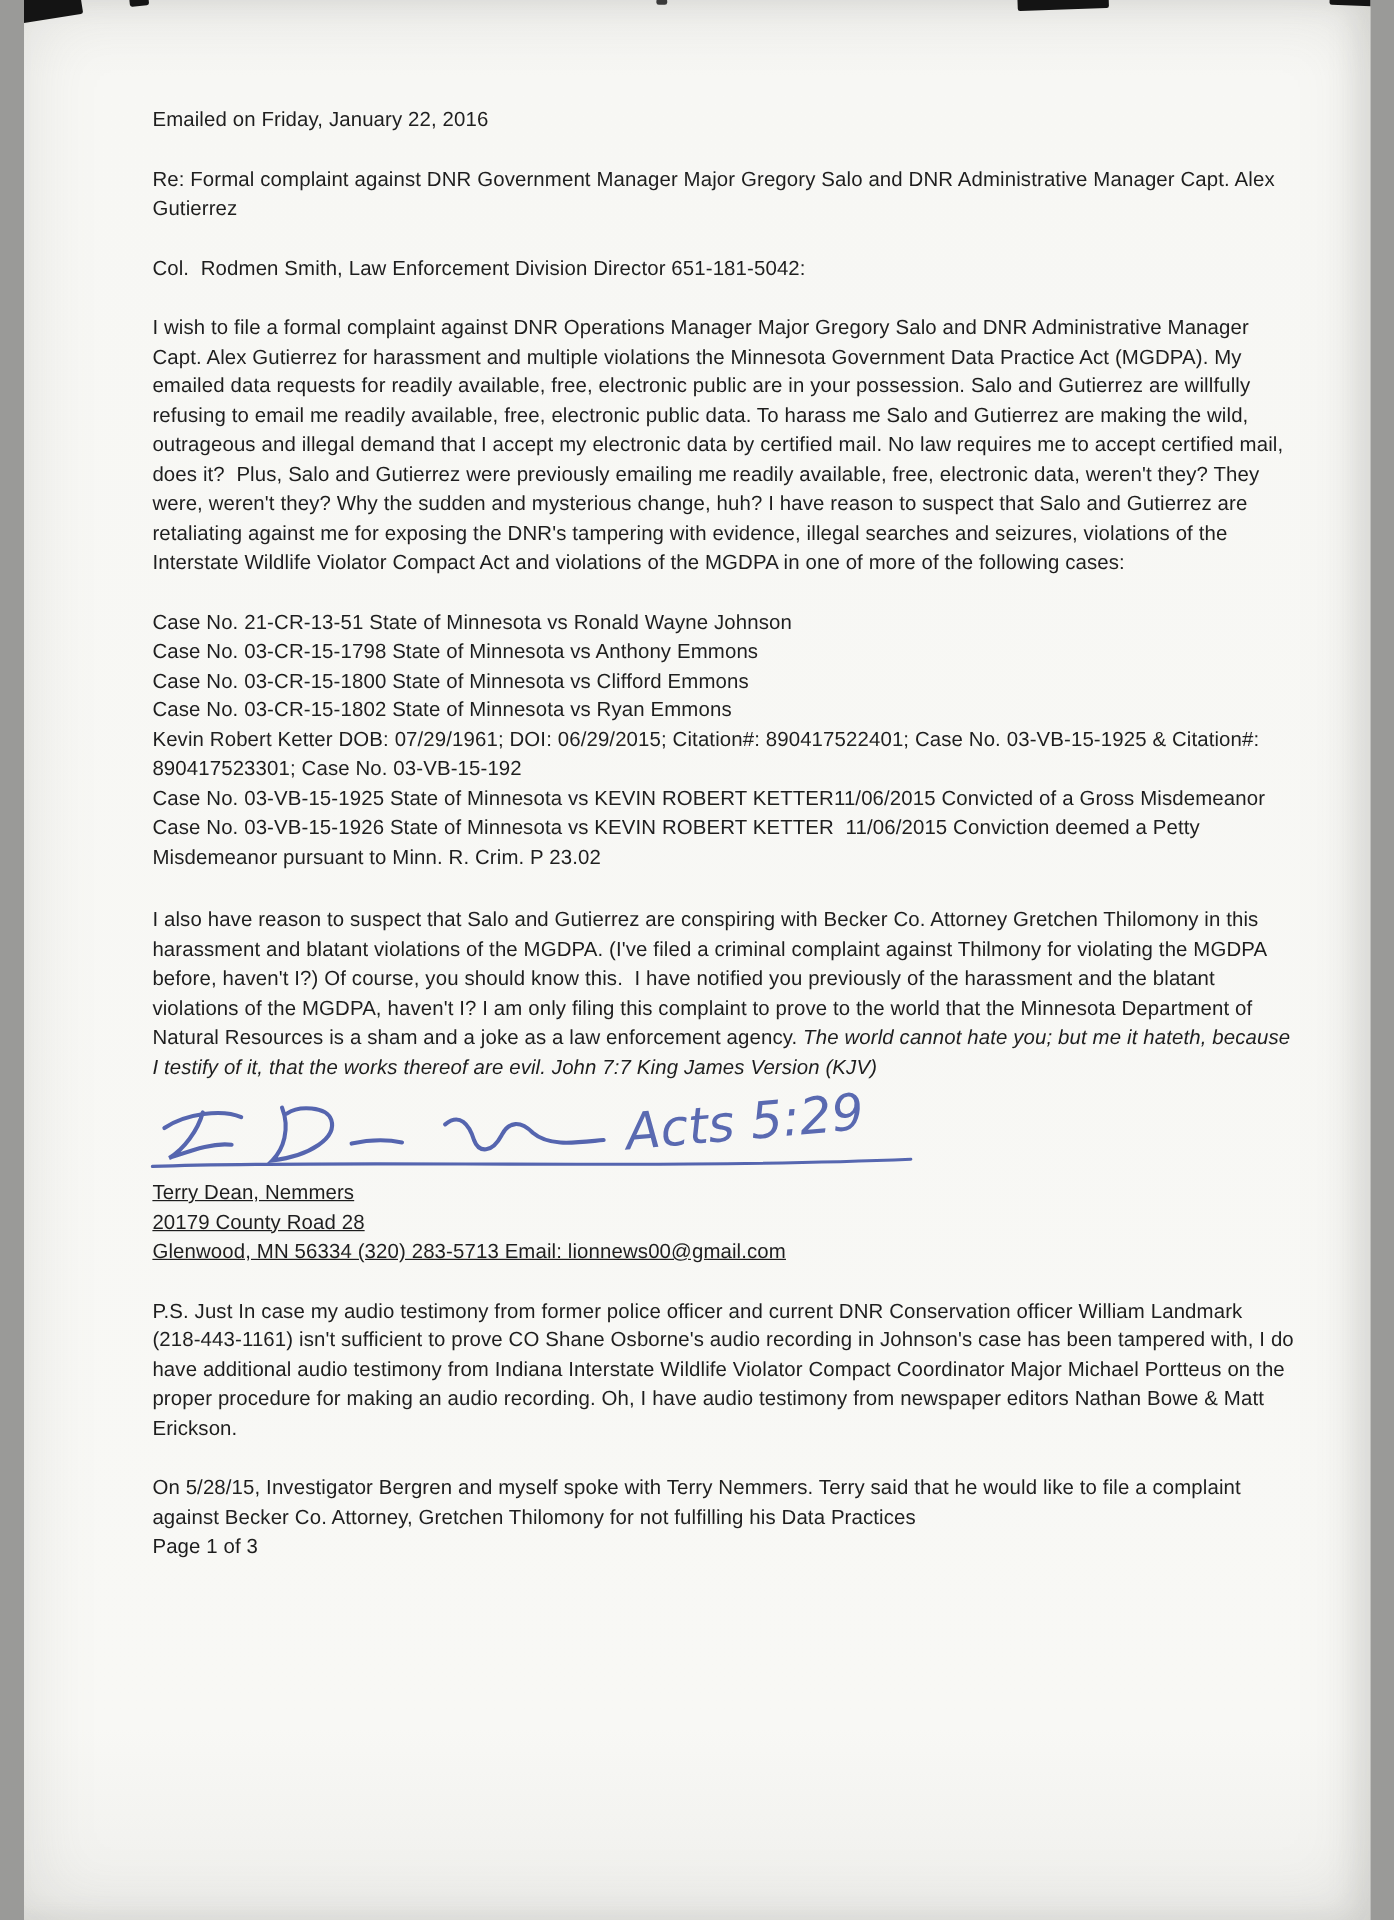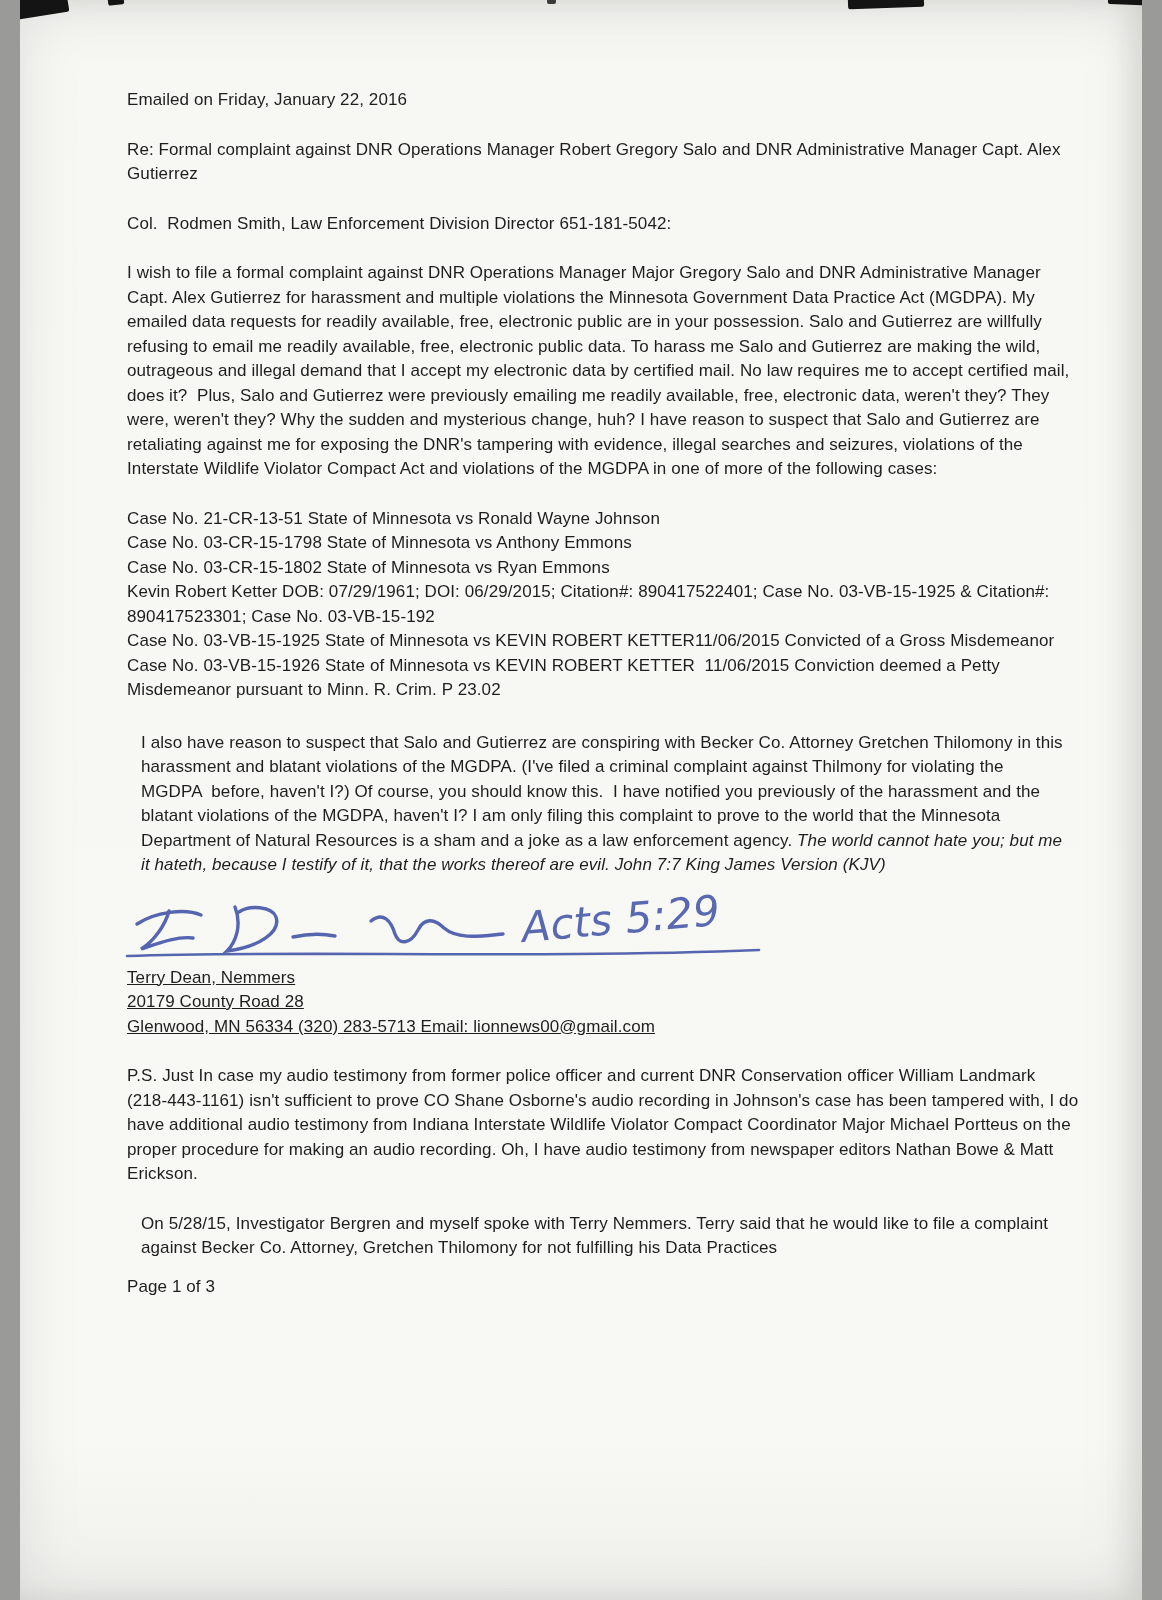--- a/index.html
+++ b/index.html
@@ -12,21 +12,21 @@
     overflow:hidden;
     font-family:"Liberation Sans", sans-serif;
     color:#1e1e1e;
   }
   .artifact{position:absolute;background:#141414;border-radius:2px;}
   .content{
     position:absolute;left:107px;top:88px;width:952px;
     font-size:17px;line-height:24.5px;letter-spacing:.1px;
   }
   .para{white-space:pre-wrap;margin:0 0 25px 0;}
-  .tight{margin:14px;}
+  .tight{margin:0;}
   .case-line{white-space:pre-wrap;margin:0;}
   .case-block{margin:3px 0 28px 0;}
   .italic{font-style:italic;}
   .signature-block{margin-top:6px;}
   .sig-svg{display:block;margin-left:-4px;}
   .addr{white-space:pre-wrap;margin:0;text-decoration:underline;}
   .footer{ text-align:left;margin-top:0;}
   .ps-block{margin-top:15px;}
 </style>
 </head>
@@ -38,29 +38,30 @@
   <div class="artifact" style="left:88px;top:-2px;width:16px;height:7px;transform:rotate(-6deg);"></div>
   <div class="artifact" style="left:527px;top:-1px;width:9px;height:5px;background:#3a3a3a;"></div>
   <div class="artifact" style="left:828px;top:-3px;width:76px;height:11px;transform:rotate(-2deg);"></div>
   <div class="artifact" style="left:1088px;top:-4px;width:60px;height:9px;transform:rotate(2deg);"></div>
   <div class="artifact" style="left:1140px;top:-8px;width:34px;height:18px;transform:rotate(14deg);"></div>
 
   <div class="content">
 
     <p class="para">Emailed on Friday, January 22, 2016</p>
 
-    <p class="para">Re: Formal complaint against DNR Operations Manager Robert Gregory Salo and DNR Administrative Manager Capt. Alex Gutierrez</p>
+    <p class="para">Re: Formal complaint against DNR Government Manager Major Gregory Salo and DNR Administrative Manager Capt. Alex Gutierrez</p>
 
     <p class="para">Col.  Rodmen Smith, Law Enforcement Division Director 651-181-5042:</p>
 
     <p class="para">I wish to file a formal complaint against DNR Operations Manager Major Gregory Salo and DNR Administrative Manager Capt. Alex Gutierrez for harassment and multiple violations the Minnesota Government Data Practice Act (MGDPA). My emailed data requests for readily available, free, electronic public are in your possession. Salo and Gutierrez are willfully refusing to email me readily available, free, electronic public data. To harass me Salo and Gutierrez are making the wild, outrageous and illegal demand that I accept my electronic data by certified mail. No law requires me to accept certified mail, does it?  Plus, Salo and Gutierrez were previously emailing me readily available, free, electronic data, weren't they? They were, weren't they? Why the sudden and mysterious change, huh? I have reason to suspect that Salo and Gutierrez are retaliating against me for exposing the DNR's tampering with evidence, illegal searches and seizures, violations of the Interstate Wildlife Violator Compact Act and violations of the MGDPA in one of more of the following cases:</p>
 
     <div class="case-block">
       <p class="case-line">Case No. 21-CR-13-51 State of Minnesota vs Ronald Wayne Johnson</p>
       <p class="case-line">Case No. 03-CR-15-1798 State of Minnesota vs Anthony Emmons</p>
+      <p class="case-line">Case No. 03-CR-15-1800 State of Minnesota vs Clifford Emmons</p>
       <p class="case-line">Case No. 03-CR-15-1802 State of Minnesota vs Ryan Emmons</p>
       <p class="case-line">Kevin Robert Ketter DOB: 07/29/1961; DOI: 06/29/2015; Citation#: 890417522401; Case No. 03-VB-15-1925 &amp; Citation#: 890417523301; Case No. 03-VB-15-192</p>
       <p class="case-line">Case No. 03-VB-15-1925 State of Minnesota vs KEVIN ROBERT KETTER11/06/2015 Convicted of a Gross Misdemeanor</p>
       <p class="case-line">Case No. 03-VB-15-1926 State of Minnesota vs KEVIN ROBERT KETTER  11/06/2015 Conviction deemed a Petty Misdemeanor pursuant to Minn. R. Crim. P 23.02</p>
     </div>
 
     <p class="para tight"><span>I also have reason to suspect that Salo and Gutierrez are conspiring with Becker Co. Attorney Gretchen Thilomony in this harassment and blatant violations of the MGDPA. (I've filed a criminal complaint against Thilmony for violating the MGDPA  before, haven't I?) Of course, you should know this.  I have notified you previously of the harassment and the blatant violations of the MGDPA, haven't I? I am only filing this complaint to prove to the world that the Minnesota Department of Natural Resources is a sham and a joke as a law enforcement agency. </span><span class="italic">The world cannot hate you; but me it hateth, because I testify of it, that the works thereof are evil. John 7:7 King James Version (KJV)</span></p>
 
     <div class="signature-block">
       <svg class="sig-svg" width="648" height="74" viewBox="0 0 648 74">

